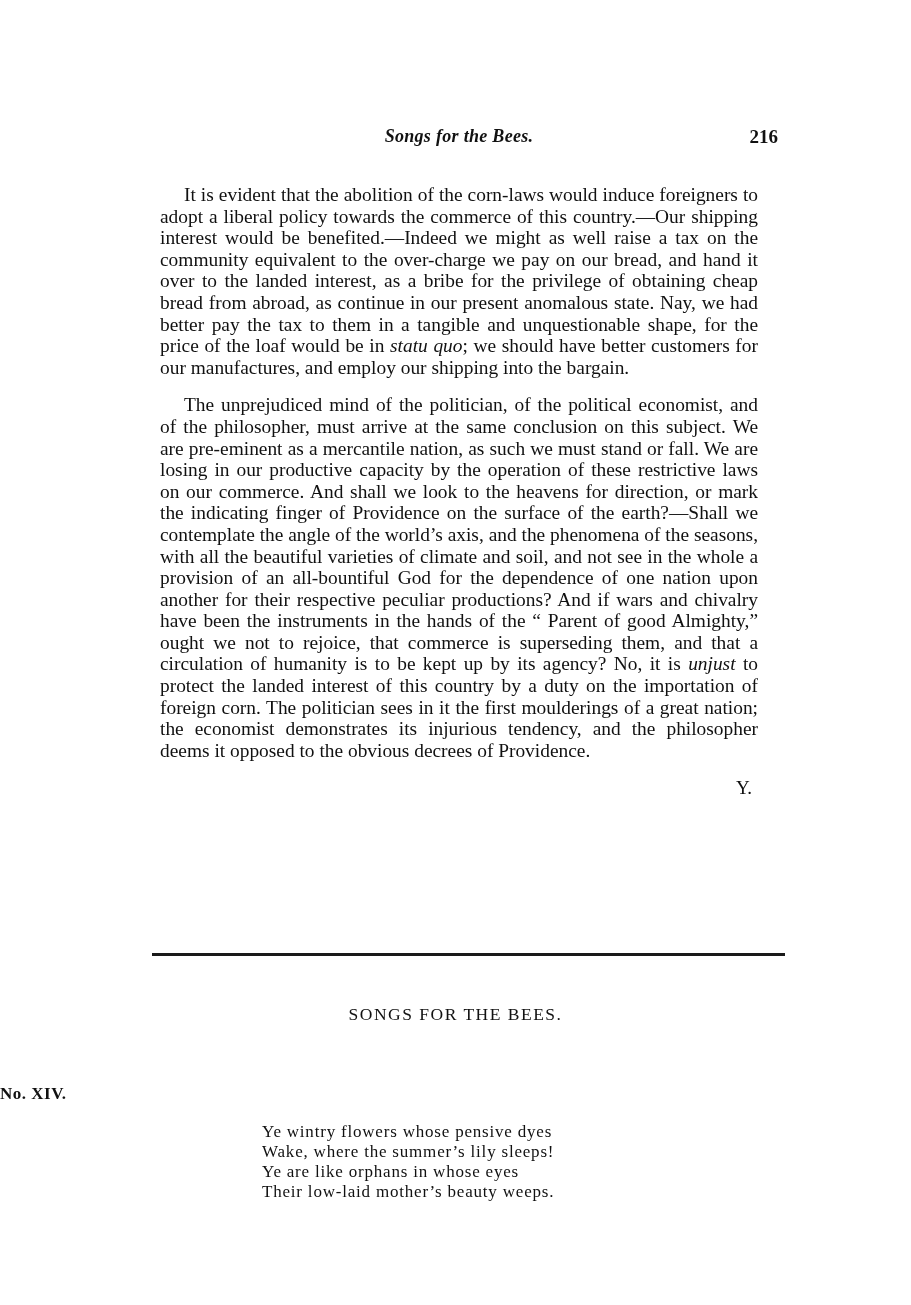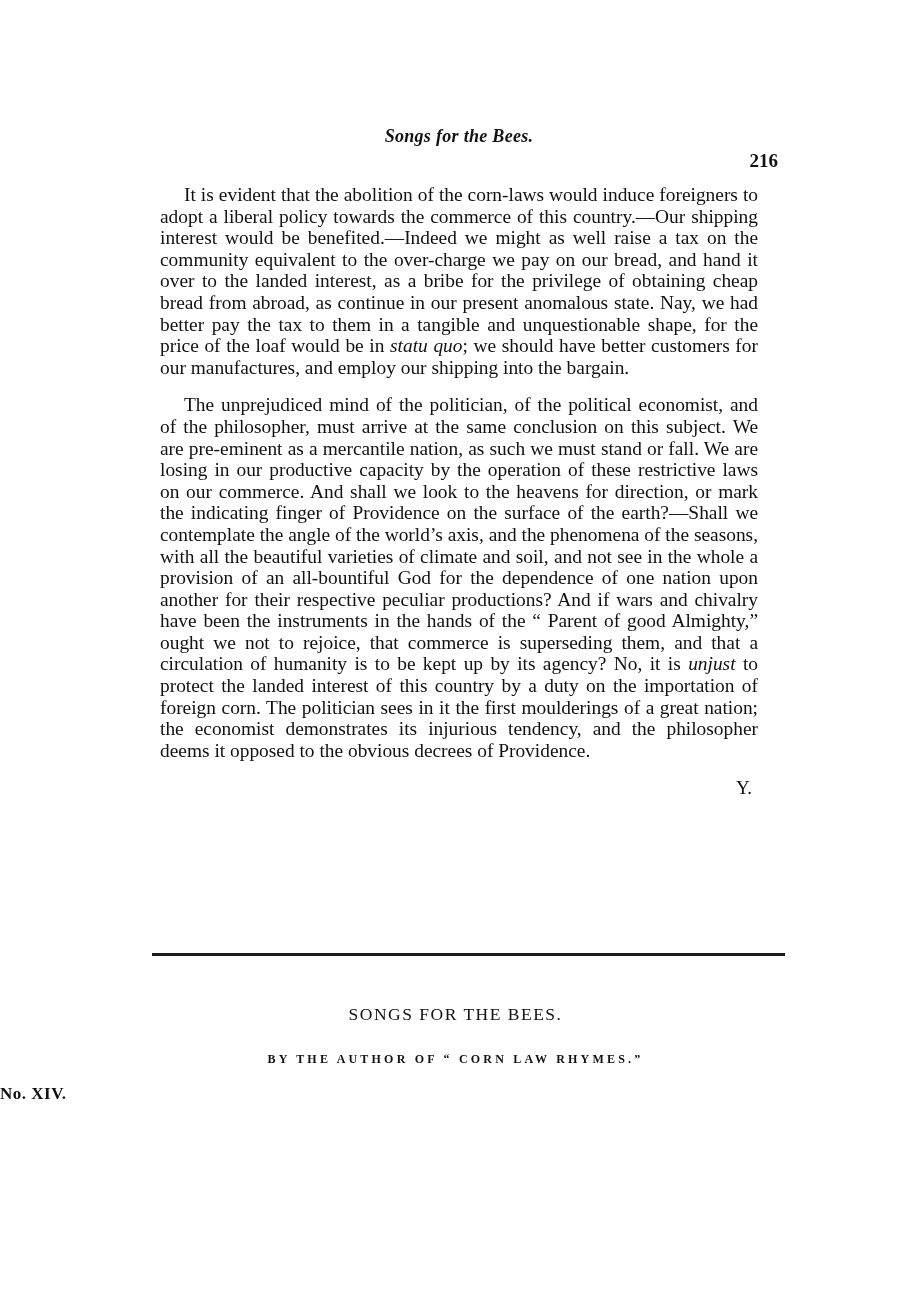--- a/index.html
+++ b/index.html
@@ -36,21 +36,20 @@
       font-weight: bold;
       font-size: 18px;
       letter-spacing: 0.3px;
     }
     .page-number {
       position: absolute;
       right: -4px;
       top: 0;
       font-weight: bold;
       font-size: 19px;
-      margin-top: 24px;
     }
     .body-text {
       position: absolute;
       top: 156px;
       left: 144px;
       width: 630px;
       font-size: 19.4px;
       line-height: 21.6px;
       text-align: justify;
     }
@@ -130,17 +129,22 @@
     </p>
     <p>
       <span>The unprejudiced mind of the politician, of the political economist, and of the philosopher, must arrive at the same conclusion on this subject.  We are pre-eminent as a mercantile nation, as such we must stand or fall.  We are losing in our productive capacity by the operation of these restrictive laws on our commerce.  And shall we look to the heavens for direction, or mark the indicating finger of Providence on the surface of the earth?—Shall we contemplate the angle of the world’s axis, and the phenomena of the seasons, with all the beautiful varieties of climate and soil, and not see in the whole a provision of an all-bountiful God for the dependence of one nation upon another for their respective peculiar productions?  And if wars and chivalry have been the instruments in the hands of the “ Parent of good Almighty,” ought we not to rejoice, that commerce is superseding them, and that a circulation of humanity is to be kept up by its agency?  No, it is </span><em>unjust</em><span> to protect the landed interest of this country by a duty on the importation of foreign corn.  The politician sees in it the first moulderings of a great nation; the economist demonstrates its injurious tendency, and the philosopher deems it opposed to the obvious decrees of Providence.</span>
     </p>
     <div class="signature">Y.</div>
   </div>
 
   <div class="rule"></div>
 
   <div class="section-title">SONGS FOR THE BEES.</div>
-  <div class="byline">BY THE AUTHOR OF “ CORN LAW RHYMES.”</div>
   <div class="poem-number">No. XIV.</div>
 
+  <div class="poem">
+    <div class="line">Ye wintry flowers whose pensive dyes</div>
+    <div class="line">Wake, where the summer’s lily sleeps!</div>
+    <div class="line">Ye are like orphans in whose eyes</div>
+    <div class="line">Their low-laid mother’s beauty weeps.</div>
+  </div>
 
 </div>
 
 </body></html>

